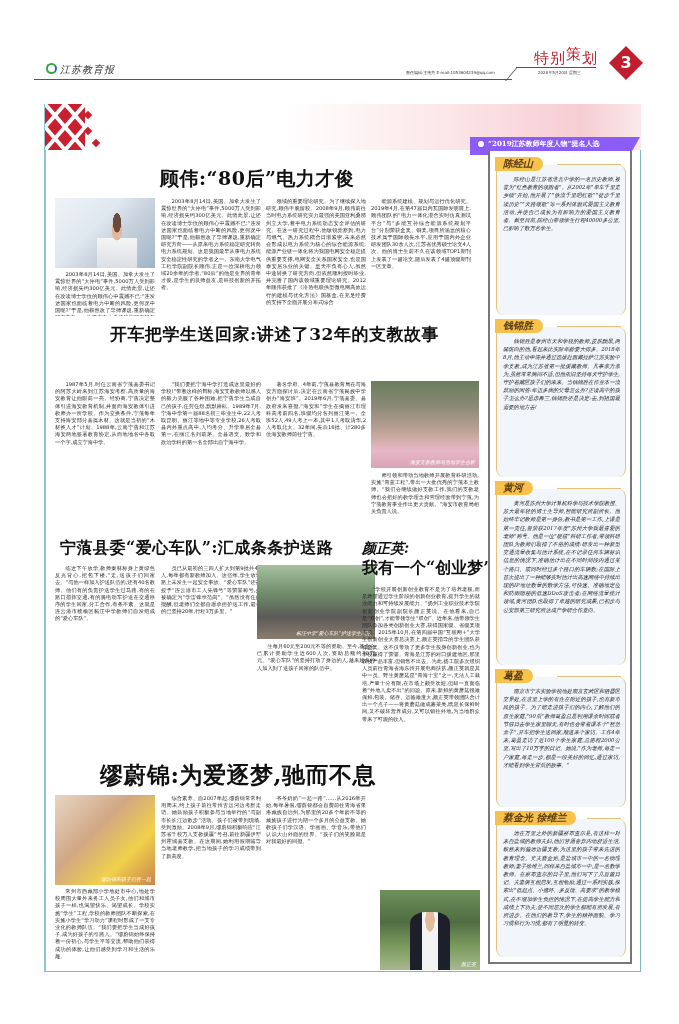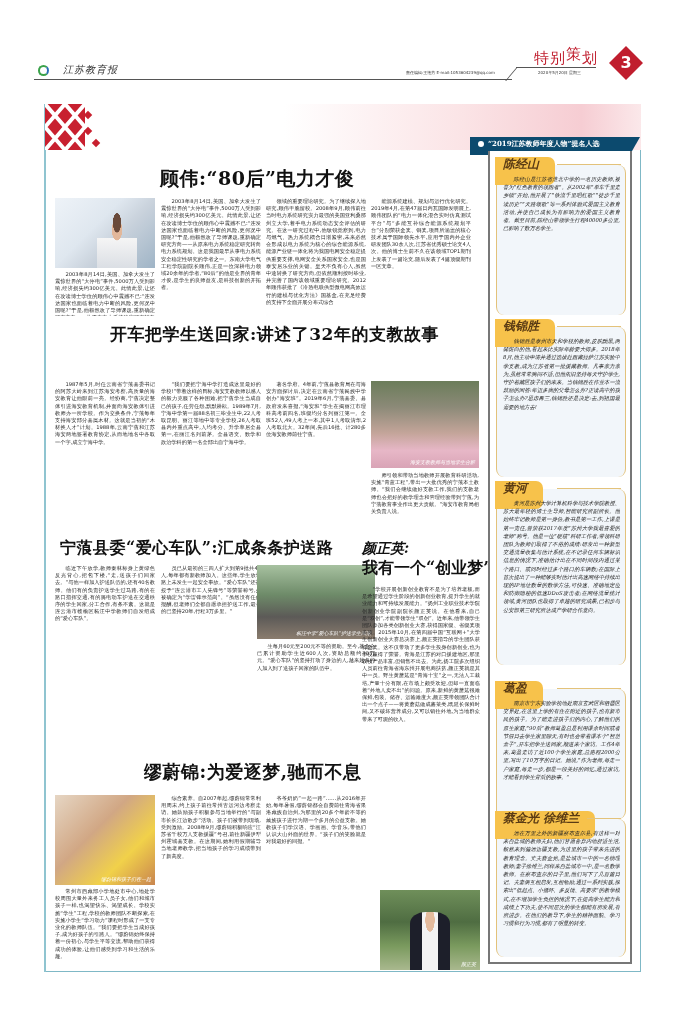--- a/index.html
+++ b/index.html
@@ -1,21 +1,21 @@
 <!DOCTYPE html>
 <html><head>
 <meta charset="utf-8">
 <style>
   * { box-sizing: border-box; margin: 0; padding: 0; }
   html, body { width: 679px; height: 1024px; background: #ffffff; overflow: hidden; }
   body { font-family: "DejaVu Serif", "Liberation Serif", serif; color: #222; position: relative; }
 
   
   .masthead { position: absolute; left: 34px; top: 45px; width: 610px; height: 52px; }
-  .logo { position: absolute; left: 4px; top: 18px; display: flex; align-items: center; gap: 14px; }
+  .logo { position: absolute; left: 12px; top: 18px; display: flex; align-items: flex-start; gap: 3px; }
   .logo-mark { width: 11px; height: 11px; border-radius: 50%; border: 2px solid #3aa24a; border-right-color: #2c6fb7; }
   .logo-text { font-size: 10px; color: #333; font-style: italic; letter-spacing: 1px; }
   .editor-line { position: absolute; left: 372px; top: 25px; font-size: 4px; color: #333; font-family: "DejaVu Sans", sans-serif; white-space: nowrap; }
   .rule { position: absolute; left: 0; top: 34px; width: 478px; height: 1px; background: #555; }
   .rule-slant { position: absolute; left: 477px; top: 22px; width: 1px; height: 14px; background: #555; transform: skewX(-40deg); }
   .rule-top { position: absolute; left: 482px; top: 22px; width: 80px; height: 1px; background: #555; }
   .section-title { position: absolute; left: 500px; top: 4px; font-size: 15px; color: #c01e2e; font-family: "DejaVu Sans", sans-serif; letter-spacing: 1px; }
   .section-title .raise { position: relative; top: -4px; }
   .date-line { position: absolute; left: 504px; top: 25px; font-size: 4px; color: #333; font-family: "DejaVu Sans", sans-serif; white-space: nowrap; }
   .page-diamond { position: absolute; left: 580px; top: 6px; width: 24px; height: 24px; background: #c01e2e; transform: rotate(45deg); }
@@ -44,26 +44,26 @@
   .ph-whiteboard { background: linear-gradient(135deg, #eef3f8 0%, #dfe7ef 40%, #c9d2dc 60%, #9fb4c6 100%); }
   .ph-whiteboard .person { position: absolute; left: 42%; top: 18%; width: 40%; height: 85%; background: radial-gradient(ellipse at 50% 20%, #6a4a3a 0 14%, transparent 15%), radial-gradient(ellipse at 50% 32%, #e2b79a 0 18%, transparent 19%), linear-gradient(180deg, transparent 45%, #f5f5f5 46%, #d9dde3 100%); }
   .ph-group { background: linear-gradient(180deg, #6b7d5a 0%, #8c8a78 30%, #c4a59a 60%, #e7b7c7 80%, #d9a4b6 100%); }
   .ph-bikes { background: linear-gradient(180deg, #a7c1a0 0%, #6e8b69 40%, #5c5a57 70%, #8a7c6e 100%); }
   .ph-kids { background: linear-gradient(135deg, #e6d6c4 0%, #d1a784 40%, #f1d14a 70%, #c9854f 100%); }
   .ph-man { background: linear-gradient(180deg, #6f8f5a 0%, #4f6d42 40%, #7a9a5e 70%, #a9b88e 100%); }
   .ph-man .suit { position: absolute; left: 30%; top: 28%; width: 40%; height: 72%; background: radial-gradient(ellipse at 50% 14%, #e4bb9d 0 16%, transparent 17%), linear-gradient(90deg, #1d1f2a 0 30%, #f3f3f3 30% 70%, #1d1f2a 70%); border-radius: 40% 40% 0 0 / 20% 20% 0 0; }
   .caption { position: absolute; bottom: 3px; right: 4px; font-size: 5px; color: #fff; font-style: italic; white-space: nowrap; }
 
   
-  .sidebar-tab { position: absolute; left: 470px; top: 137px; width: 170px; height: 18px; background: #0c4a6e; clip-path: polygon(0 0, 100% 0, 94% 100%, 0 100%); }
+  .sidebar-tab { position: absolute; left: 470px; top: 137px; width: 170px; height: 18px; background: #8b5cf6; clip-path: polygon(0 0, 100% 0, 94% 100%, 0 100%); }
   .sidebar-tab .dot { position: absolute; left: 8px; top: 4px; width: 6px; height: 6px; border-radius: 50%; background: #fff; }
   .sidebar-tab .txt { position: absolute; left: 18px; top: 2px; font-size: 7px; color: #fff; font-weight: bold; white-space: nowrap; }
   .sidebar { position: absolute; left: 488px; top: 151px; width: 144px; height: 813px; border-left: 2px solid #777; border-right: 2px solid #777; border-bottom: 2px solid #777; background: #ffffff; }
   .card { position: absolute; left: 6px; width: 130px; border-left: 1px solid #e3c27a; border-right: 1px solid #e3c27a; border-radius: 8px; background: #f2f6fa; }
-  .card-name { position: absolute; left: -2px; top: -8px; height: 28px; padding: 0 16px 0 8px; background: #f7c24b; border-radius: 0 7px 7px 0; font-size: 12px; line-height: 14px; font-weight: bold; font-style: italic; color: #5a3b14; white-space: nowrap; }
+  .card-name { position: absolute; left: -2px; top: -8px; height: 14px; padding: 0 10px 0 8px; background: #f7c24b; border-radius: 0 7px 7px 0; font-size: 10px; line-height: 14px; font-weight: bold; font-style: italic; color: #5a3b14; white-space: nowrap; }
   .card-line { position: absolute; top: -1px; left: 60px; right: 4px; height: 1px; background: #e3c27a; }
   .card-body { position: absolute; left: 6px; right: 5px; top: 10px; bottom: 4px; font-size: 5.3px; line-height: 8.2px; font-style: italic; color: #222; text-align: justify; overflow: hidden; }
   .card-body p { text-indent: 2em; }
 </style>
 </head>
 <body>
 
 <div class="masthead">
   <div class="logo">
     <span class="logo-mark"></span>
@@ -145,21 +145,21 @@
 <div class="h-sub" style="left:362px; top:540px; font-size:14px; font-style:italic;">颜正英:</div>
 <div class="h-sub" style="left:362px; top:558px; font-size:16px;">我有一个“创业梦”</div>
 <div class="col" style="left:362px; top:586px; width:118px; height:296px;">
   <p>“学校开展创新创业教育不是为了培养老板,而是希望通过学生阶段的创新创业教育,提升学生的就业能力和可持续发展能力。”扬州工业职业技术学院创新创业学院副院长颜正英说。在他看来,自己是“双创”,才能带领学生“双创”。近年来,他带领学生团队参加各类创新创业大赛,获得国家级、省级奖项多项。2015年10月,在第四届中国“互联网+”大学生创新创业大赛总决赛上,颜正英指导的学生团队获得金奖。这不仅带动了更多学生投身创新创业,也为学校赢得了荣誉。青海是江苏的对口援建地区,那里农牧产品丰富,但销售不出去。为此,扬工院多次组织人员前往青海省海东州开展电商扶贫,颜正英就是其中一员。野生黄蘑菇是“青海十宝”之一,无法人工栽培,产量十分有限,在市场上颇受欢迎,但却一直面临着“外地人卖不出”的问题。原来,新鲜的黄蘑菇很难保鲜,包装、储存、运输难度大,颜正英带领团队合计出一个点子——将黄蘑菇做成酱菜类,既延长保鲜时间,又不破坏营养成分,又可以销往外地,为当地群众带来了可观的收入。</p>
 </div>
 <div class="photo ph-man" style="left:380px; top:890px; width:100px; height:80px;">
   <div class="suit"></div>
   <span class="caption">颜正英</span>
 </div>
 
-<div class="h-main" style="left:100px; top:760px; font-size:18px;margin-left:44px;">缪蔚锦:为爱逐梦,驰而不息</div>
+<div class="h-main" style="left:100px; top:760px; font-size:23px;">缪蔚锦:为爱逐梦,驰而不息</div>
 <div class="photo ph-kids" style="left:55px; top:795px; width:100px; height:90px;">
   <span class="caption">缪蔚锦和孩子们在一起</span>
 </div>
 <div class="col" style="left:55px; top:888px; width:100px; height:80px;">
   <p>常州市西藏部小学地处市中心,地处学校周围大量外来务工人员子女,他们和城市孩子一样,也渴望快乐、渴望成长。学校实施“学生”工程,学校的教师团队不断探索,在实施小学生“学习动力”课程时形成了一支专业化的教师队伍。“我们要把学生当成好孩子,成为好孩子的引路人。”缪蔚锦始终保持着一份初心,与学生平等交流,帮助他们获得成功的体验,让他们感受到学习和生活的乐趣。</p>
 </div>
 <div class="col" style="left:161px; top:795px; width:100px; height:172px;">
   <p>综合素养。自2007年起,缪蔚锦常常利用周末,约上孩子前往常州古运河边考察走访。她鼓励孩子积极参与当地举行的“与副市长长江边散步”活动。孩子们被带到现场,受到激励。2008年9月,缪蔚锦积极响应“江苏省千校万人支教援疆”号召,前往新疆伊犁州霍城县支教。在这期间,她利用假期辅导当地老师教学,把当地孩子的学习成绩带到了新高度。</p>
 </div>
 <div class="col" style="left:266px; top:795px; width:100px; height:172px;">
@@ -189,21 +189,21 @@
   </div>
 
   <div class="card" style="top:176px; height:150px;">
     <div class="card-name">钱锦胜</div>
     <div class="card-line"></div>
     <div class="card-body">
         <p>钱锦胜是泰州市天和学校的教师,皮肤黝黑,两鬓斑白的他,看起来比实际年龄要大得多。2018年8月,他主动申请并通过选拔赴西藏拉萨江苏实验中学支教,成为江苏省第一批援藏教师。凡事亲力亲为,虽然常常胸闷不适,但他依旧坚持每天守护学生,守护着藏区孩子们的未来。当钱锦胜在作业本一流鼓励的回答:年迈多病的父母怎么办?正读高中的孩子怎么办?思虑再三,钱锦胜还是决定:去,到祖国最需要的地方去!</p>
       </div>
   </div>
 
-  <div class="card" style="top:526px; height:130px;margin-top:12px;">
+  <div class="card" style="top:526px; height:130px;">
     <div class="card-name">葛盈</div>
     <div class="card-line"></div>
     <div class="card-body">
         <p>南京市宁东实验学校地处南京玄武区和栖霞区交界处,在这里上学的有住在附近的孩子,也有新市民的孩子。为了能走进孩子们的内心,了解他们的原生家庭,“90后”教师葛盈总是利用课余时间或者节假日去学生家里聊天,有时也会带着课本个“智慧盒子”,开车把学生送回家,顺道来个家访。工作4年来,葛盈走访了近100个学生家庭,总路程2000公里,写出了10万字的日记。她说,“作为老师,每走一户家庭,每走一步,都是一段美好的回忆,通过家访,才能看到学生背后的故事。”</p>
       </div>
   </div>
 
   <div class="card" style="top:668px; height:138px;text-decoration:underline;">
     <div class="card-name">蔡金光  徐维兰</div>
     <div class="card-line" style="left:90px;"></div>

